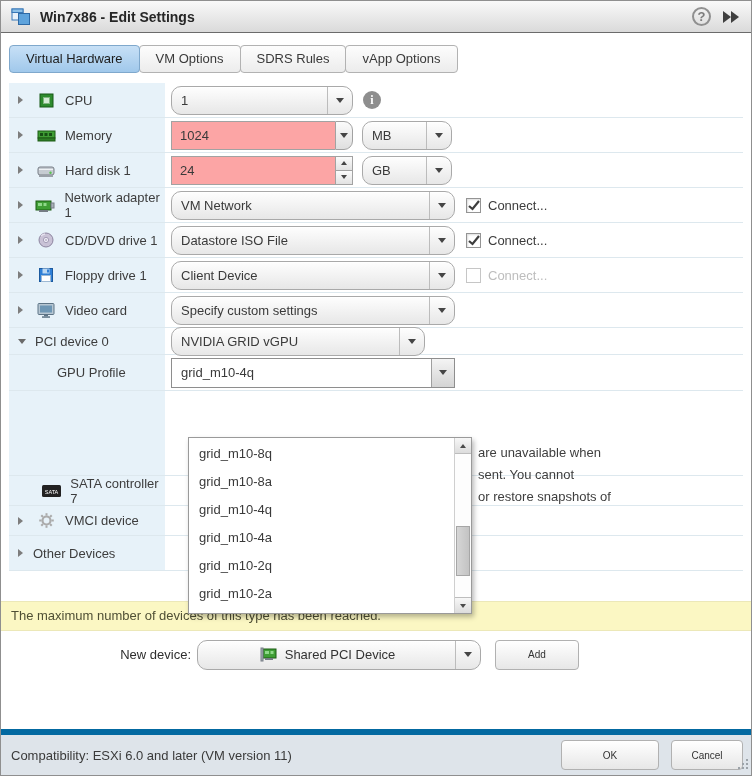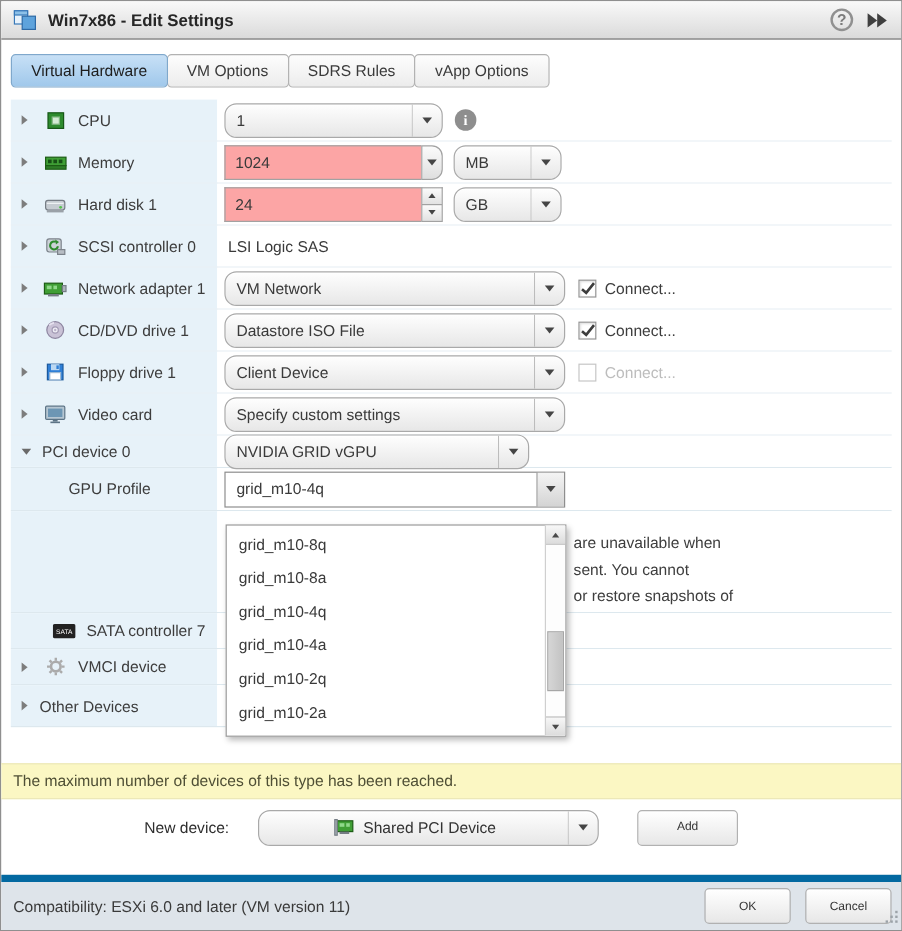--- a/index.html
+++ b/index.html
@@ -24,21 +24,21 @@
          background:linear-gradient(#fdfdfd,#ececec); color:#3a3a3a; margin-right:-1px; position:relative; }
   .tab.active { background:linear-gradient(#c7e0f6,#a0c8eb); border-color:#7fa8cc; color:#1d1d1d; z-index:2; }
 
   
   .hwtable { margin:0 8px; }
   .hwrow { display:flex; border-bottom:1px solid #dde8ee; height:35px; }
   .hwrow.h28 { height:27px; }
   .hwrow.h37 { height:36px; }
   .hwrow.h86 { height:85px; }
   .hwrow.h31 { height:30px; }
-  .cell-label { width:172px; background:#e7f2f9; display:flex; align-items:center; padding-left:9px; flex-shrink:0; }
+  .cell-label { width:156px; background:#e7f2f9; display:flex; align-items:center; padding-left:9px; flex-shrink:0; }
   .cell-ctrl  { flex:1; background:#fff; display:flex; align-items:center; padding-left:6px; }
   .caret { width:12px; display:flex; align-items:center; }
   .caret-r { width:0; height:0; border-top:4px solid transparent; border-bottom:4px solid transparent; border-left:5px solid #7d7d7d; }
   .caret-d { width:0; height:0; border-left:4px solid transparent; border-right:4px solid transparent; border-top:5px solid #6a6a6a; }
   .devicon { width:20px; margin:0 4px 0 6px; display:flex; justify-content:center; }
   .rowlbl { margin-left:5px; color:#3d3d3d; }
   .sp19 { width:19px; }
 
   
   .dd { height:29px; border:1px solid #a9a9a9; border-radius:10px; background:linear-gradient(#fefefe,#e7e7e7);
@@ -91,37 +91,37 @@
   .sthumb { position:absolute; left:1px; right:1px; top:88px; height:50px; background:linear-gradient(90deg,#d6d6d6,#c3c3c3);
             border:1px solid #a6a6a6; }
 
   
   .notefrag { position:absolute; left:477px; top:441px; line-height:22px; color:#3e3e3e; z-index:1; }
 
   
   .gap30 { height:30px; }
   .warnbar { height:30px; line-height:28px; background:#fbf7c3; border-top:1px solid #ecE8b8; border-bottom:1px solid #ece8b8;
              padding-left:10px; color:#4f4f35; }
-  .newdev { height:47px; display:flex; align-items:center; padding-left:106px;gap:18px; }
+  .newdev { height:47px; display:flex; align-items:center; padding-left:106px; }
   .newdev .ndlbl { width:84px; text-align:right; color:#2e2e2e; }
   .nddd { width:284px; margin-left:6px; height:30px; border:1px solid #a9a9a9; border-radius:10px;
           background:linear-gradient(#fefefe,#e7e7e7); position:relative; display:flex; align-items:center; justify-content:center;
           box-shadow:inset 0 1px 0 #fff; }
   .nddd .ndtxt { margin-left:6px; margin-right:24px; color:#333; }
   .nddd .ddbtn { position:absolute; right:0; top:0; height:28px; width:25px; border-left:1px solid #bcbcbc;
                  border-radius:0 9px 9px 0; display:flex; align-items:center; justify-content:center; }
   .btn { height:30px; border:1px solid #b1b1b1; border-radius:4px; background:linear-gradient(#ffffff,#e7e7e7);
          color:#333; font-family:"Liberation Sans", sans-serif; font-size:10px; text-align:center; }
   .addbtn { width:84px; margin-left:14px; }
 
   .footer { position:absolute; left:0; right:0; bottom:0; height:46px; background:#dee4ea; border-top:6px solid #0369a1;
             display:flex; align-items:center; padding:0 8px; }
   .compat { color:#3a3a3a; padding-left:2px; }
   .fspacer { flex:1; }
-  .okbtn { width:72px; }
+  .okbtn { width:98px; }
   .cancelbtn { width:72px; margin-left:12px; }
   .grip { position:absolute; right:2px; bottom:2px; }
 </style>
 </head>
 <body>
 
 <div class="dialog">
 
   <div class="titlebar">
     <span class="win-ic">
@@ -232,39 +232,20 @@
         </span>
         <div class="dd w90">
           <span class="txt">GB</span>
           <span class="ddbtn">
               <span class="arr"></span>
             </span>
         </div>
       </div>
     </div>
 
-    <div class="hwrow">
-      <div class="cell-label">
-        <span class="caret">
-            <span class="caret-r"></span>
-          </span>
-        <span class="devicon">
-          <svg width="18" height="16" viewBox="0 0 18 16">
-              <rect x="2" y="2" width="12" height="11" rx="2" fill="#ccd2d8" stroke="#7c838b"></rect>
-              <path d="M11.3 8.2 A3.3 3.3 0 1 1 9.5 4.6" fill="none" stroke="#2e8b2e" stroke-width="1.7"></path>
-              <path d="M9 2.6 L12.2 4.6 L9.6 6.8 Z" fill="#2e8b2e"></path>
-              <rect x="11" y="11" width="6" height="4" fill="#b7bdc4" stroke="#7c838b"></rect>
-            </svg>
-        </span>
-        <span class="rowlbl">SCSI controller 0</span>
-      </div>
-      <div class="cell-ctrl">
-        <span style="padding-left:3px;">LSI Logic SAS</span>
-      </div>
-    </div>
 
     <div class="hwrow">
       <div class="cell-label">
         <span class="caret">
             <span class="caret-r"></span>
           </span>
         <span class="devicon">
           <svg width="20" height="15" viewBox="0 0 20 15">
               <rect x="1" y="3" width="15" height="9" fill="#3f9e35" stroke="#1c5c14"></rect>
               <rect x="3" y="5" width="4" height="3" fill="#8fd88a"></rect>

